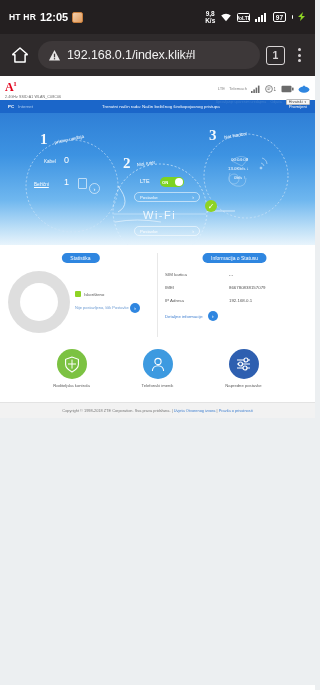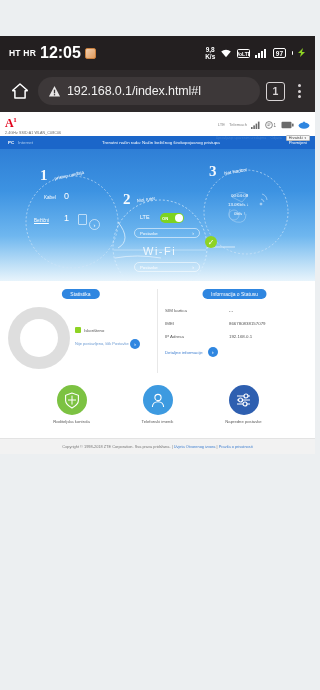--- a/index.html
+++ b/index.html
@@ -7,25 +7,25 @@
     width: 315px; height: 690px;
     background: #eceff1;
     font-family: "Liberation Sans", sans-serif;
     overflow: hidden;
   }
 
   
   .statusbar {
     height: 34px; background: #231f20; color: #ffffff;
     display: flex; align-items: center; padding: 0 9px;
-    font-size: 10.5px; font-weight: bold; margin-top: 36px;
+    font-size: 10.5px; font-weight: bold;
   }
   .sb-left { display: flex; align-items: center; gap: 4px; }
   .sb-carrier { font-size: 8.5px; letter-spacing: .2px; }
-  .sb-clock { font-size: 16px; font-weight: bold; }
+  .sb-clock { font-size: 11px; font-weight: bold; }
   .sb-appicon {
     width: 11px; height: 11px; border-radius: 2px;
     background: linear-gradient(135deg,#f2cfae,#e09b5d);
     border: 1px solid #c97f3d;
   }
   .sb-right { margin-left: auto; display: flex; align-items: center; gap: 5px; }
   .sb-rate { font-size: 6.5px; line-height: 7px; text-align: center; font-weight: bold; }
   .sb-wifi svg, .sb-vol svg, .sb-sig svg { display: block; }
   .sb-batt {
     border: 1.3px solid #fff; border-radius: 2px;
@@ -224,21 +224,21 @@
     <svg width="18" height="18" viewBox="0 0 18 18">
         <path d="M9 2 1.8 8.2v.6h2.1V16h10.2V8.8h2.1v-.6z" fill="none" stroke="#fff" stroke-width="1.5" stroke-linejoin="round"></path>
       </svg>
   </div>
   <div class="omnibox">
     <svg class="warn" viewBox="0 0 14 14">
       <path d="M7 1 13 12.5H1z" fill="#e8e6e6"></path>
         <rect x="6.3" y="5" width="1.4" height="4" fill="#3d3839"></rect>
         <rect x="6.3" y="9.8" width="1.4" height="1.4" fill="#3d3839"></rect>
     </svg>
-    <span class="url">192.168.0.1/index.html#l</span>
+    <span class="url">192.168.0.1/index.klik#l</span>
   </div>
   <div class="tabcount">1</div>
   <div class="kebab">
       <i></i>
       <i></i>
       <i></i>
     </div>
 </div>
 
 <div class="page">

